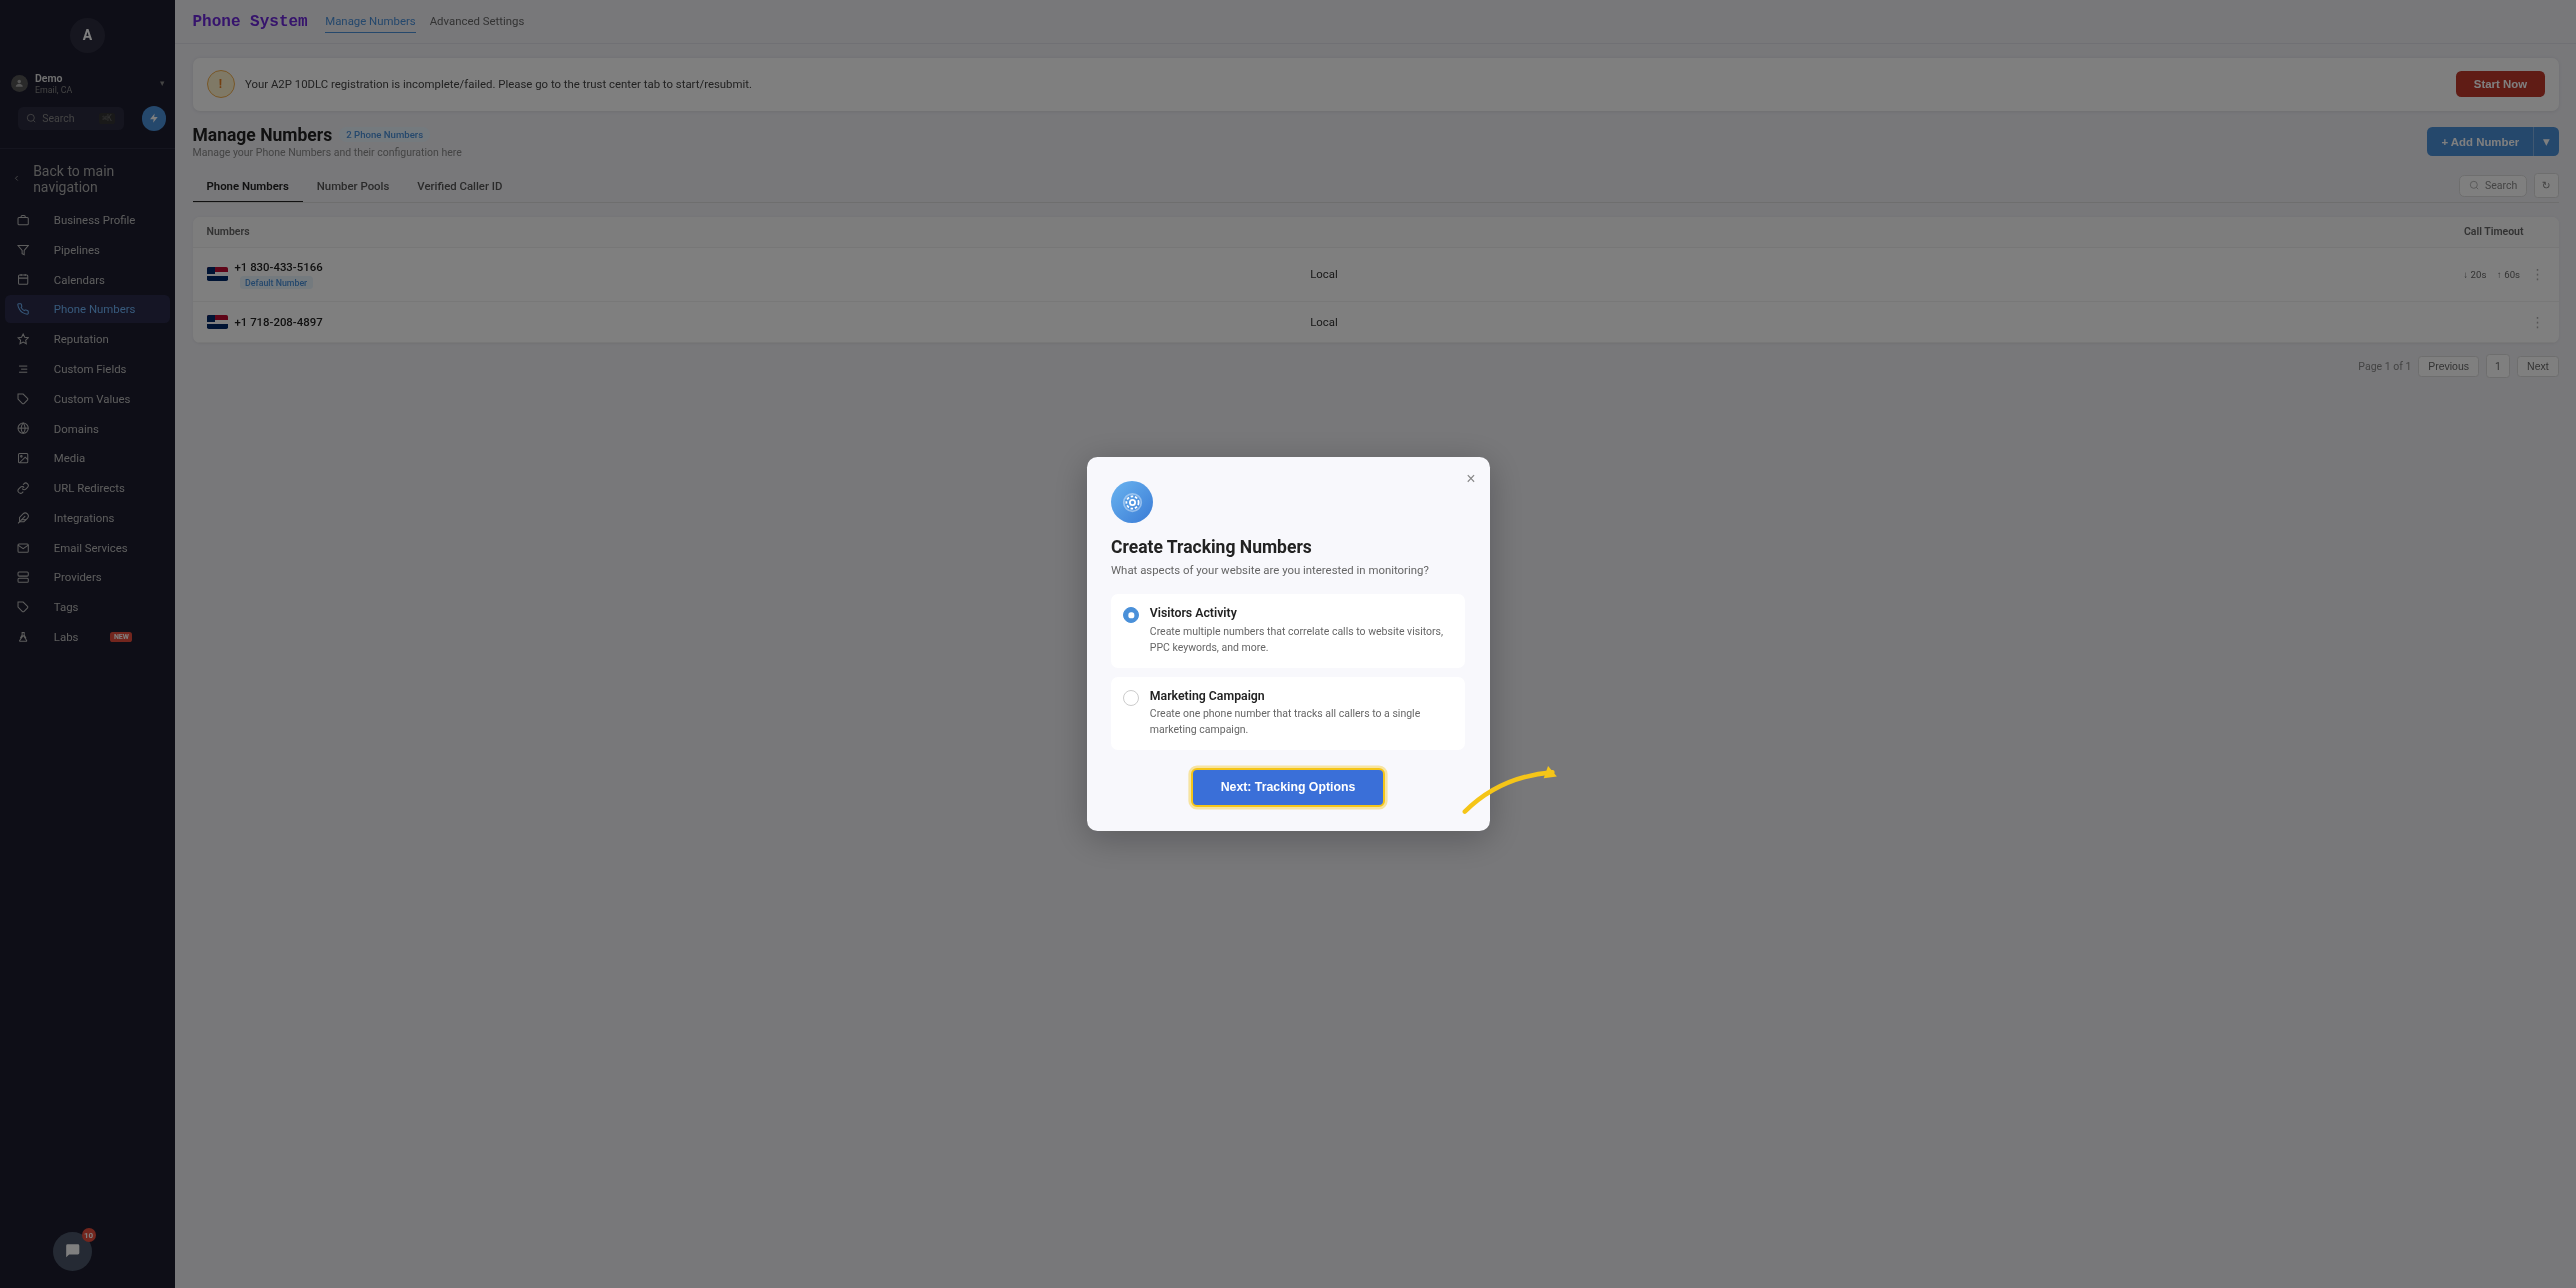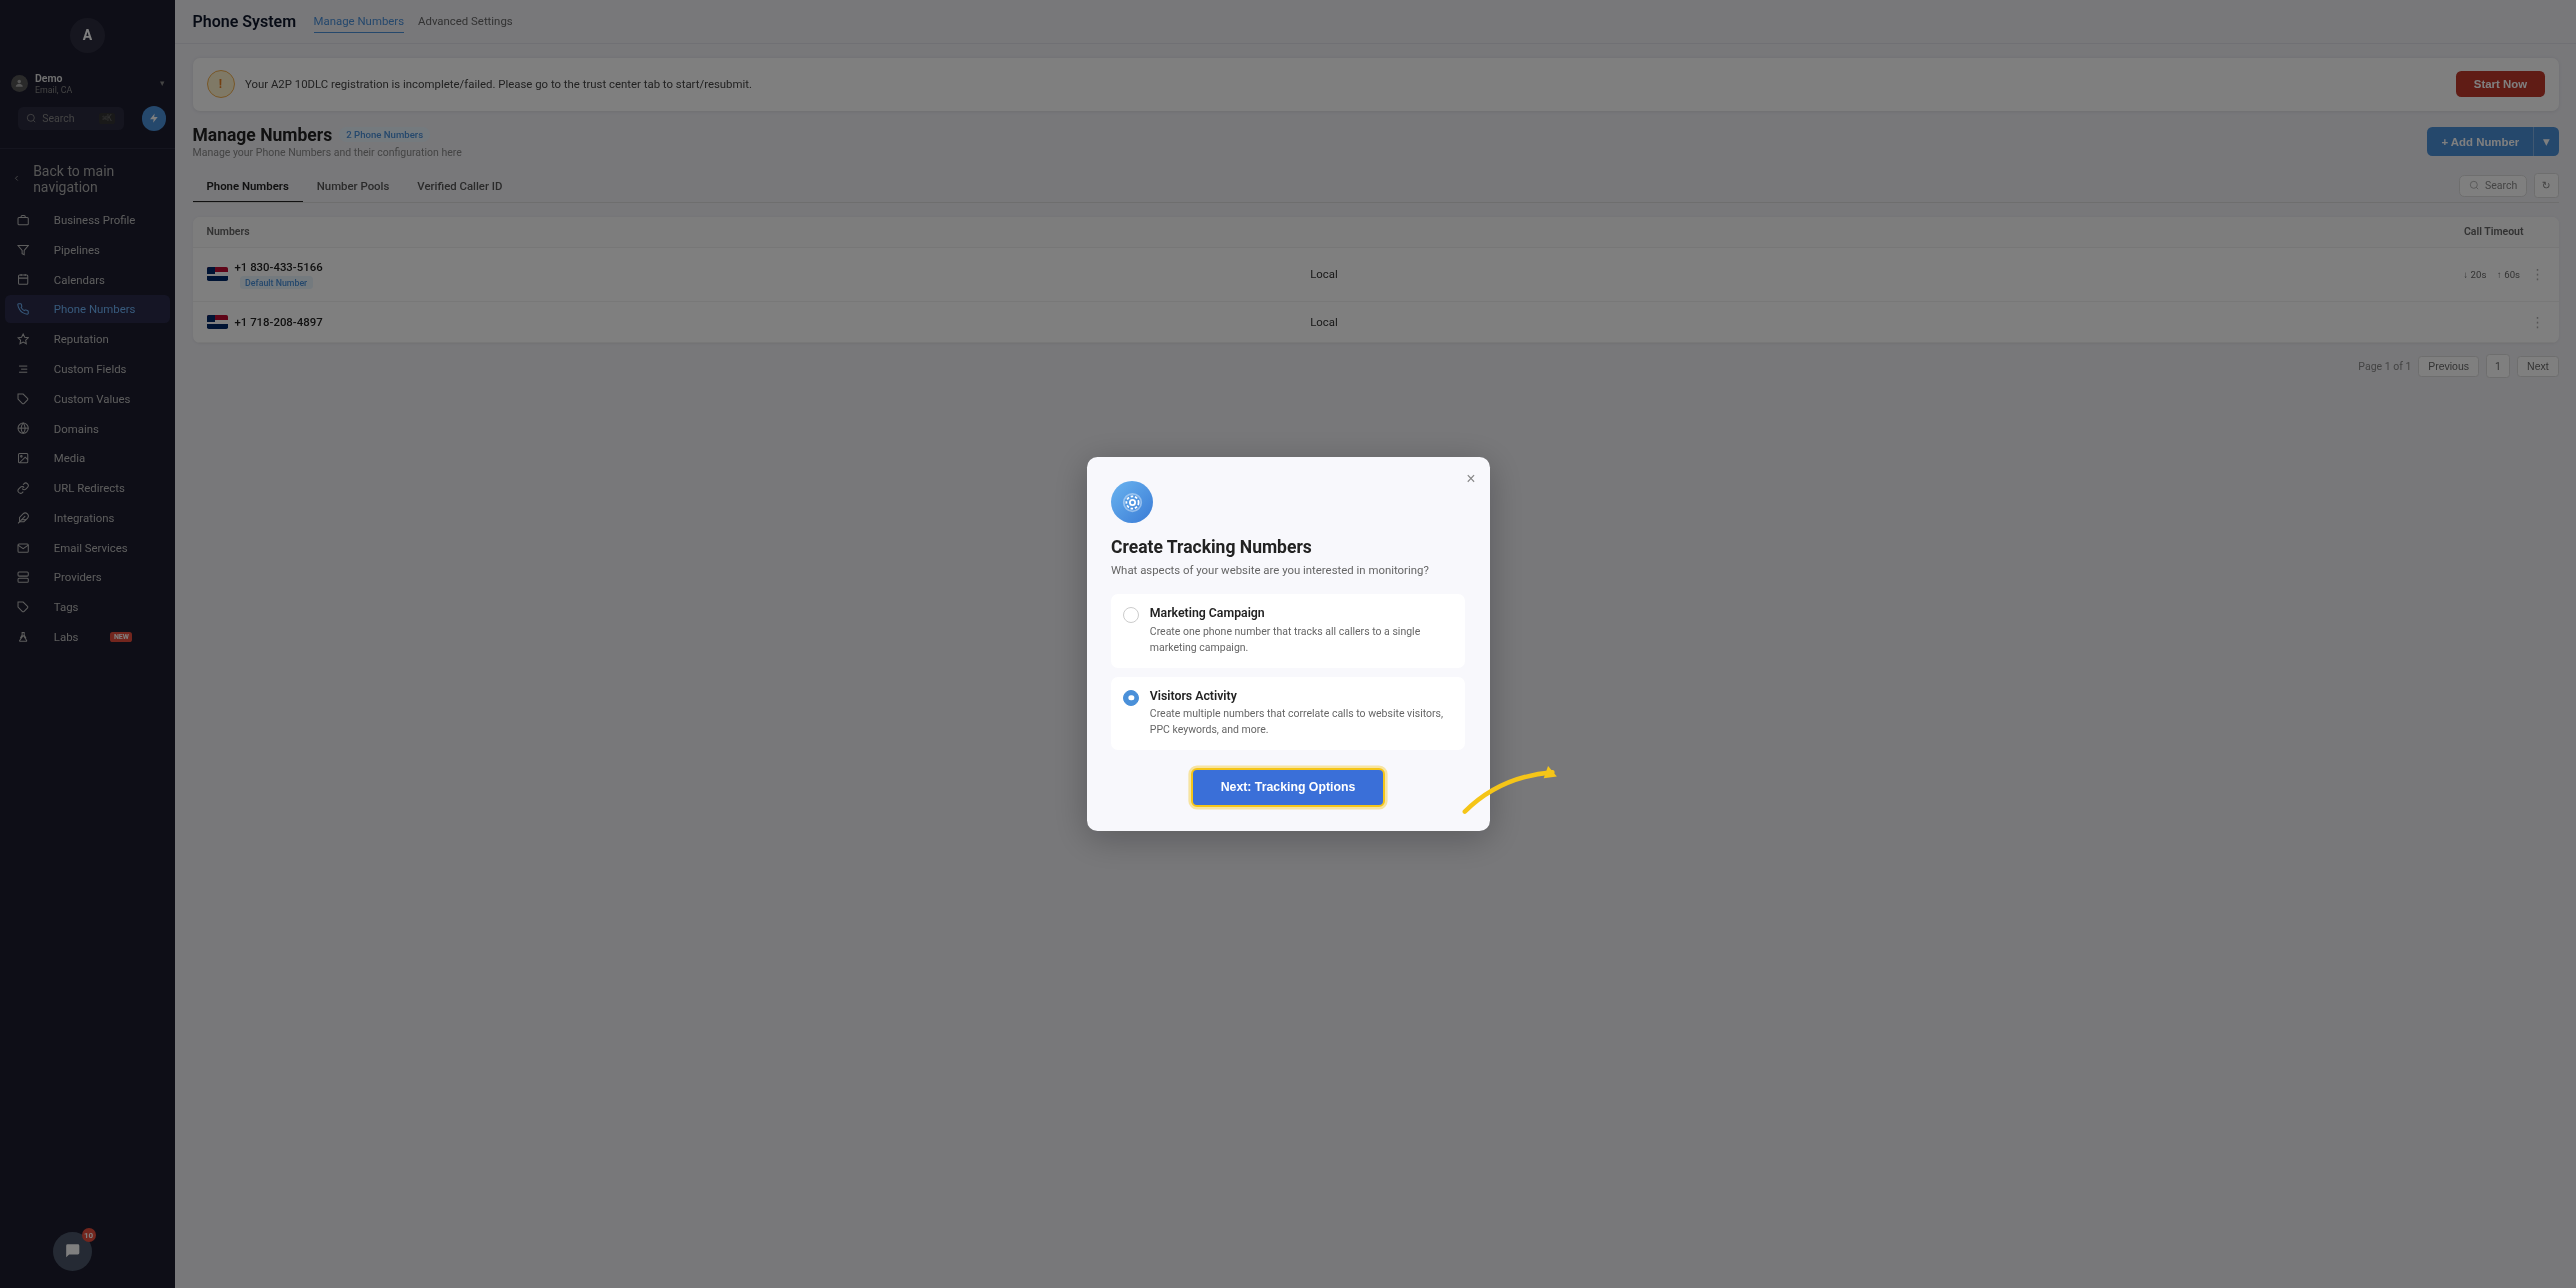--- a/index.html
+++ b/index.html
@@ -175,21 +175,22 @@
       display: flex;
       align-items: center;
       padding: 10.5px 17.5px;
       background: #f0f0f5;
       border-bottom: 0.9px solid #e0e0e8;
       gap: 17.5px;
     }
     .topbar-title {
       font-size: 16px;
       font-weight: 600;
-      color: #0f172a;
+      color: #6d28d9;
+      font-family: Liberation Mono, monospace;
     }
     .topbar-tabs {
       display: flex;
       gap: 14px;
     }
     .topbar-tab {
       font-size: 11.4px;
       color: #666;
       padding: 3.5px 0;
       cursor: pointer;
@@ -942,35 +943,35 @@
         <circle cx="12" cy="12" r="3"></circle>
         <path d="M12 2C6.48 2 2 6.48 2 12s4.48 10 10 10 10-4.48 10-10S17.52 2 12 2z" opacity="0.4"></path>
         <circle cx="12" cy="12" r="7" stroke-dasharray="3 2"></circle>
       </svg>
     </div>
 
     <div class="modal-title">Create Tracking Numbers</div>
     <div class="modal-subtitle">What aspects of your website are you interested in monitoring?</div>
 
     <div class="radio-option">
+      <div class="radio-btn selected"></div>
+      <div>
+        <div class="radio-label">Visitors Activity</div>
+        <div class="radio-desc">Create multiple numbers that correlate calls to website visitors, PPC keywords, and more.</div>
+      </div>
+    </div>
+
+    <div class="radio-option">
       <div class="radio-btn"></div>
       <div>
         <div class="radio-label">Marketing Campaign</div>
         <div class="radio-desc">Create one phone number that tracks all callers to a single marketing campaign.</div>
       </div>
     </div>
 
-    <div class="radio-option">
-      <div class="radio-btn selected"></div>
-      <div>
-        <div class="radio-label">Visitors Activity</div>
-        <div class="radio-desc">Create multiple numbers that correlate calls to website visitors, PPC keywords, and more.</div>
-      </div>
-    </div>
-
     <div class="modal-footer">
       <button class="next-btn">Next: Tracking Options</button>
 
       <div class="arrow-annotation">
         <svg width="114" height="79" viewBox="0 0 130 90">
           <path d="M10 60 Q50 20 110 15" stroke="#f5c518" stroke-width="5" fill="none" stroke-linecap="round"></path>
           <polygon points="105,8 115,20 100,22" fill="#f5c518"></polygon>
         </svg>
       </div>
     </div>

